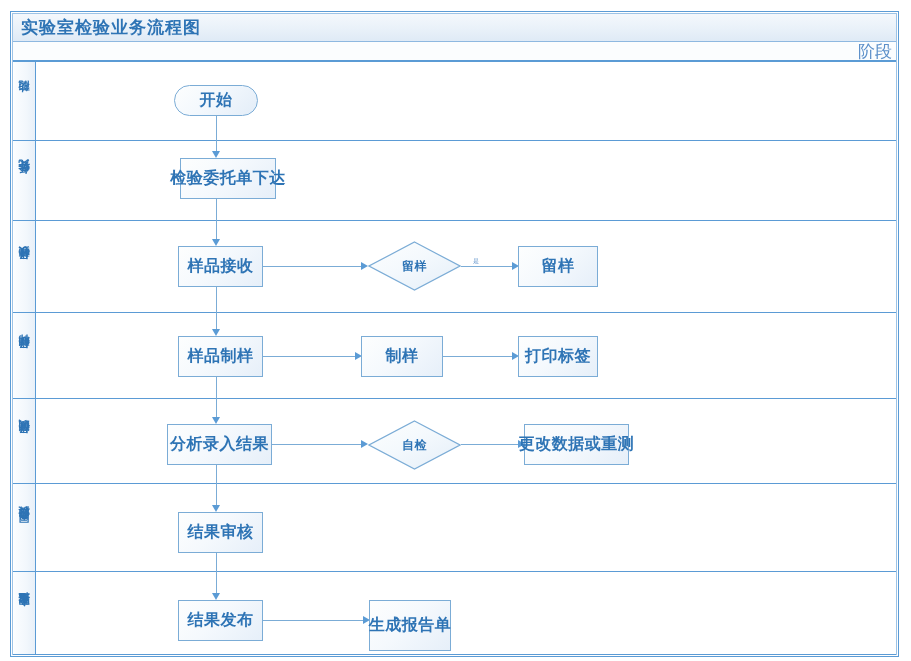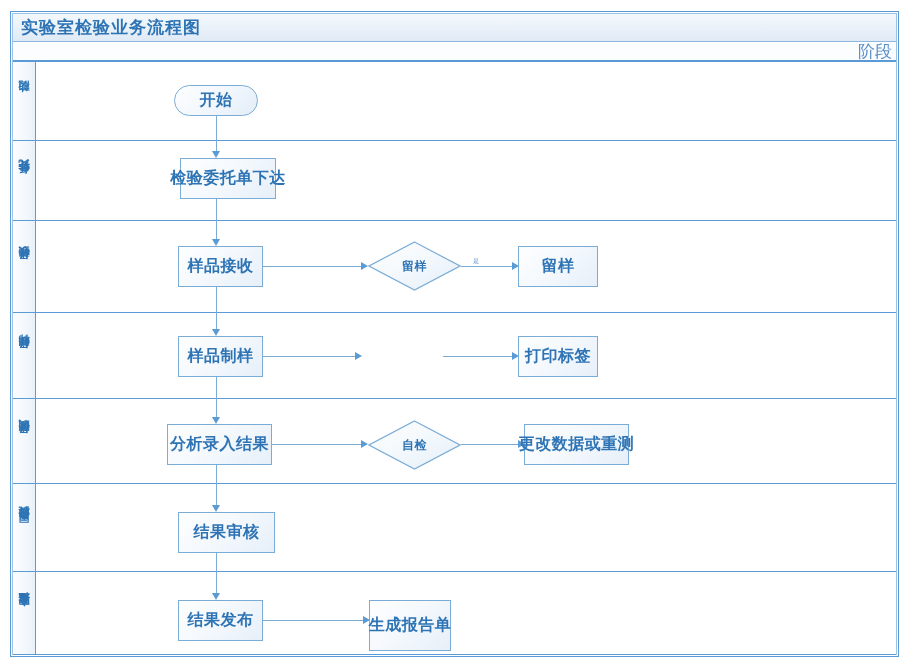--- a/index.html
+++ b/index.html
@@ -196,20 +196,21 @@
   <div class="edge-label" style="left:473px;top:258px;">是</div>
   <div class="arrow-right" style="left:512px;top:262px;"></div>
   <div class="node rect" style="left:518px;top:246px;width:80px;height:41px;">留样</div>
 
   <div class="conn-v" style="left:216px;top:287px;height:44px;"></div>
   <div class="arrow-down" style="left:212px;top:329px;"></div>
 
   <div class="node rect" style="left:178px;top:336px;width:85px;height:41px;">样品制样</div>
   <div class="conn-h" style="left:263px;top:356px;width:92px;"></div>
   <div class="arrow-right" style="left:355px;top:352px;"></div>
+  <div class="node rect" style="left:361px;top:336px;width:82px;height:41px;">制样</div>
   <div class="conn-h" style="left:443px;top:356px;width:69px;"></div>
   <div class="arrow-right" style="left:512px;top:352px;"></div>
   <div class="node rect" style="left:518px;top:336px;width:80px;height:41px;">打印标签</div>
 
   <div class="conn-v" style="left:216px;top:377px;height:42px;"></div>
   <div class="arrow-down" style="left:212px;top:417px;"></div>
 
   <div class="node rect" style="left:167px;top:424px;width:105px;height:41px;">分析录入结果</div>
   <div class="conn-h" style="left:272px;top:444px;width:89px;"></div>
   <div class="arrow-right" style="left:361px;top:440px;"></div>
@@ -219,21 +220,21 @@
     </svg>
     <div class="diamond-label">自检</div>
   </div>
   <div class="conn-h" style="left:461px;top:444px;width:57px;"></div>
   <div class="arrow-right" style="left:518px;top:440px;"></div>
   <div class="node rect" style="left:524px;top:424px;width:105px;height:41px;">更改数据或重测</div>
 
   <div class="conn-v" style="left:216px;top:465px;height:42px;"></div>
   <div class="arrow-down" style="left:212px;top:505px;"></div>
 
-  <div class="node rect" style="left:178px;top:512px;width:97px;height:41px;text-align:right;">结果审核</div>
+  <div class="node rect" style="left:178px;top:512px;width:85px;height:41px;text-align:right;">结果审核</div>
   <div class="conn-v" style="left:216px;top:553px;height:42px;"></div>
   <div class="arrow-down" style="left:212px;top:593px;"></div>
 
   <div class="node rect" style="left:178px;top:600px;width:85px;height:41px;">结果发布</div>
   <div class="conn-h" style="left:263px;top:620px;width:100px;"></div>
   <div class="arrow-right" style="left:363px;top:616px;"></div>
   <div class="node rect" style="left:369px;top:600px;width:82px;height:51px;">生成报告单</div>
 
 </div>
 

